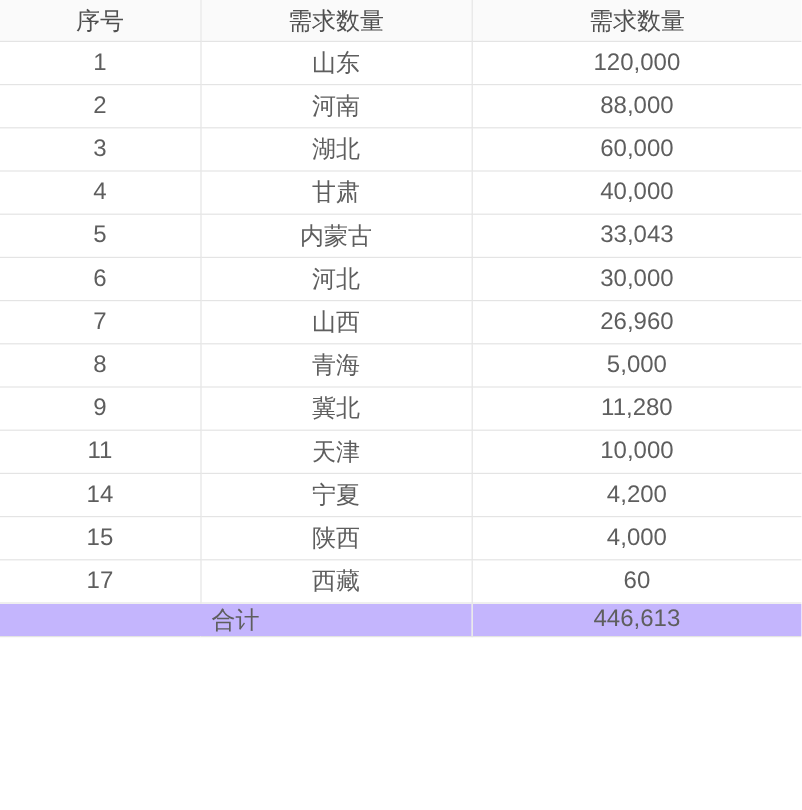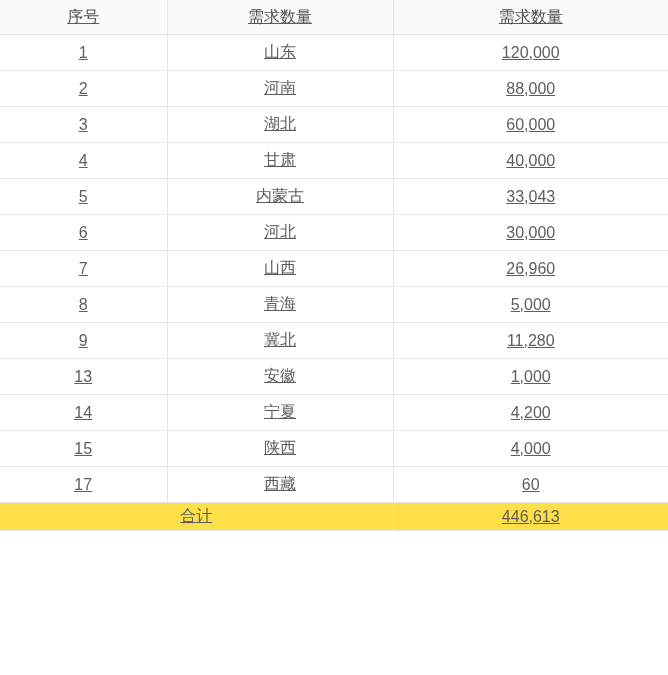--- a/index.html
+++ b/index.html
@@ -10,23 +10,22 @@
   body {
     width: 668px;
     height: 675px;
     overflow: hidden;
     font-family: "Liberation Sans", "DejaVu Sans", sans-serif;
   }
   table.demand-table {
     width: 668px;
     border-collapse: collapse;
     table-layout: fixed;
-    font-size: 16px;
+    font-size: 20px;
     color: #5e5e5e;
-    text-decoration: underline;
   }
   col.col-index { width: 167px; }
   col.col-unit  { width: 226px; }
   col.col-qty   { width: 275px; }
 
   .demand-table th,
   .demand-table td {
     padding: 0;
     text-align: center;
     vertical-align: middle;
@@ -47,21 +46,21 @@
     height: 34px;
     background: #fafafa;
     color: #4f4f4f;
   }
   .demand-table tbody td {
     height: 35px;
     background: #ffffff;
   }
   .demand-table tfoot td {
     height: 27px;
-    background: #fde047;
+    background: #c4b5fd;
     border-bottom: 1px solid #e4e4e4;
   }
 </style>
 </head>
 <body>
 
 <table class="demand-table">
   <colgroup>
     <col class="col-index">
     <col class="col-unit">
@@ -123,27 +122,27 @@
     <td>5,000</td>
   </tr>
 
   <tr>
     <td>9</td>
     <td>冀北</td>
     <td>11,280</td>
   </tr>
 
 
+  <tr>
+    <td>11</td>
+    <td>天津</td>
+    <td>10,000</td>
+  </tr>
 
 
-  <tr>
-    <td>13</td>
-    <td>安徽</td>
-    <td>1,000</td>
-  </tr>
 
   <tr>
     <td>14</td>
     <td>宁夏</td>
     <td>4,200</td>
   </tr>
 
   <tr>
     <td>15</td>
     <td>陕西</td>

